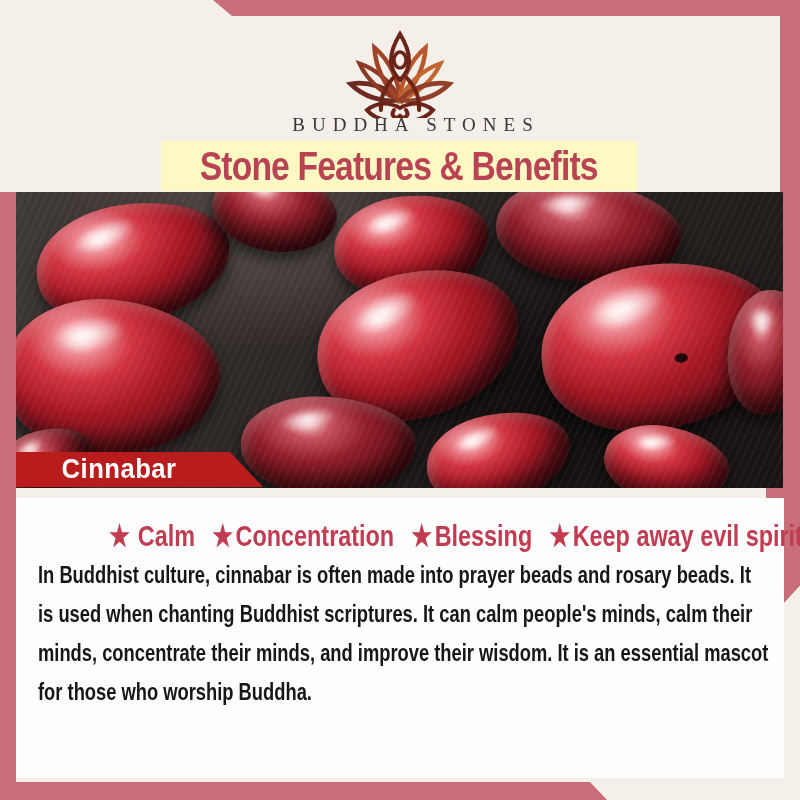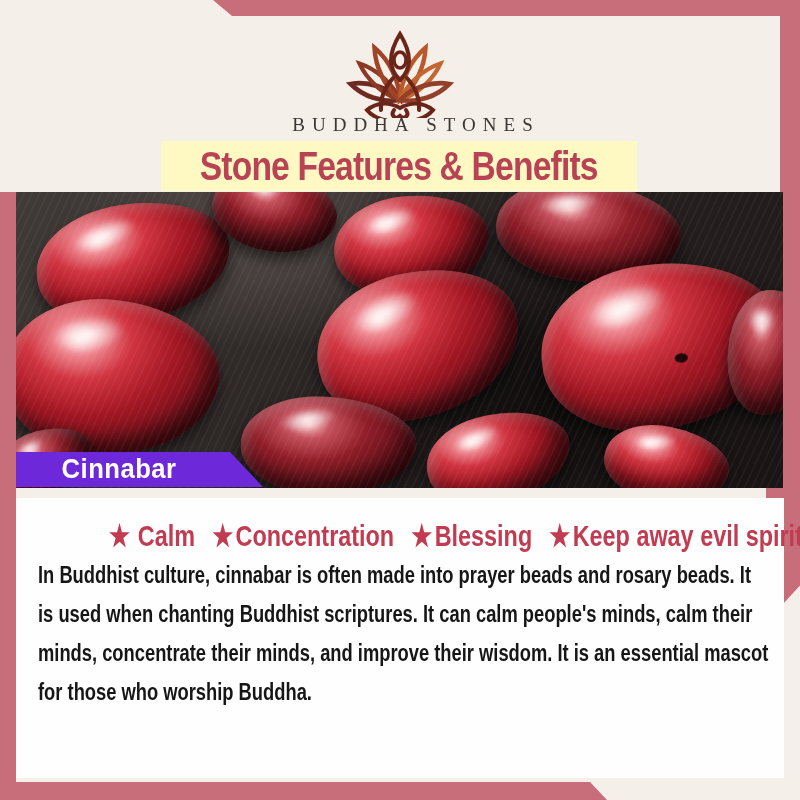--- a/index.html
+++ b/index.html
@@ -63,21 +63,21 @@
     background:
       radial-gradient(ellipse at 38% 30%,#f3b9bb 0%,#c4505c 14%,#8f1d28 38%,#5d0e16 70%,#38070c 100%);
   }
   .stone .hole{
     position:absolute;left:55%;top:55%;width:14px;height:10px;border-radius:50%;
     background:radial-gradient(#1a0406 0 45%,rgba(26,4,6,0) 100%);
   }
   
   .stone-label{
     position:absolute;left:16px;top:452px;width:247px;height:35px;
-    background:#6d28d9;clip-path:polygon(0 0,214px 0,100% 100%,0 100%);
+    background:#b91c1c;clip-path:polygon(0 0,214px 0,100% 100%,0 100%);
     display:flex;align-items:center;z-index:5;
   }
   .stone-label-text{
     color:#ffffff;font-weight:bold;font-size:27px;letter-spacing:.5px;
     padding-left:48px;transform:scaleX(.95);transform-origin:left center;
   }
   
   .panel{
     position:absolute;left:16px;top:498px;width:768px;height:280px;
     background:#fffeff;

